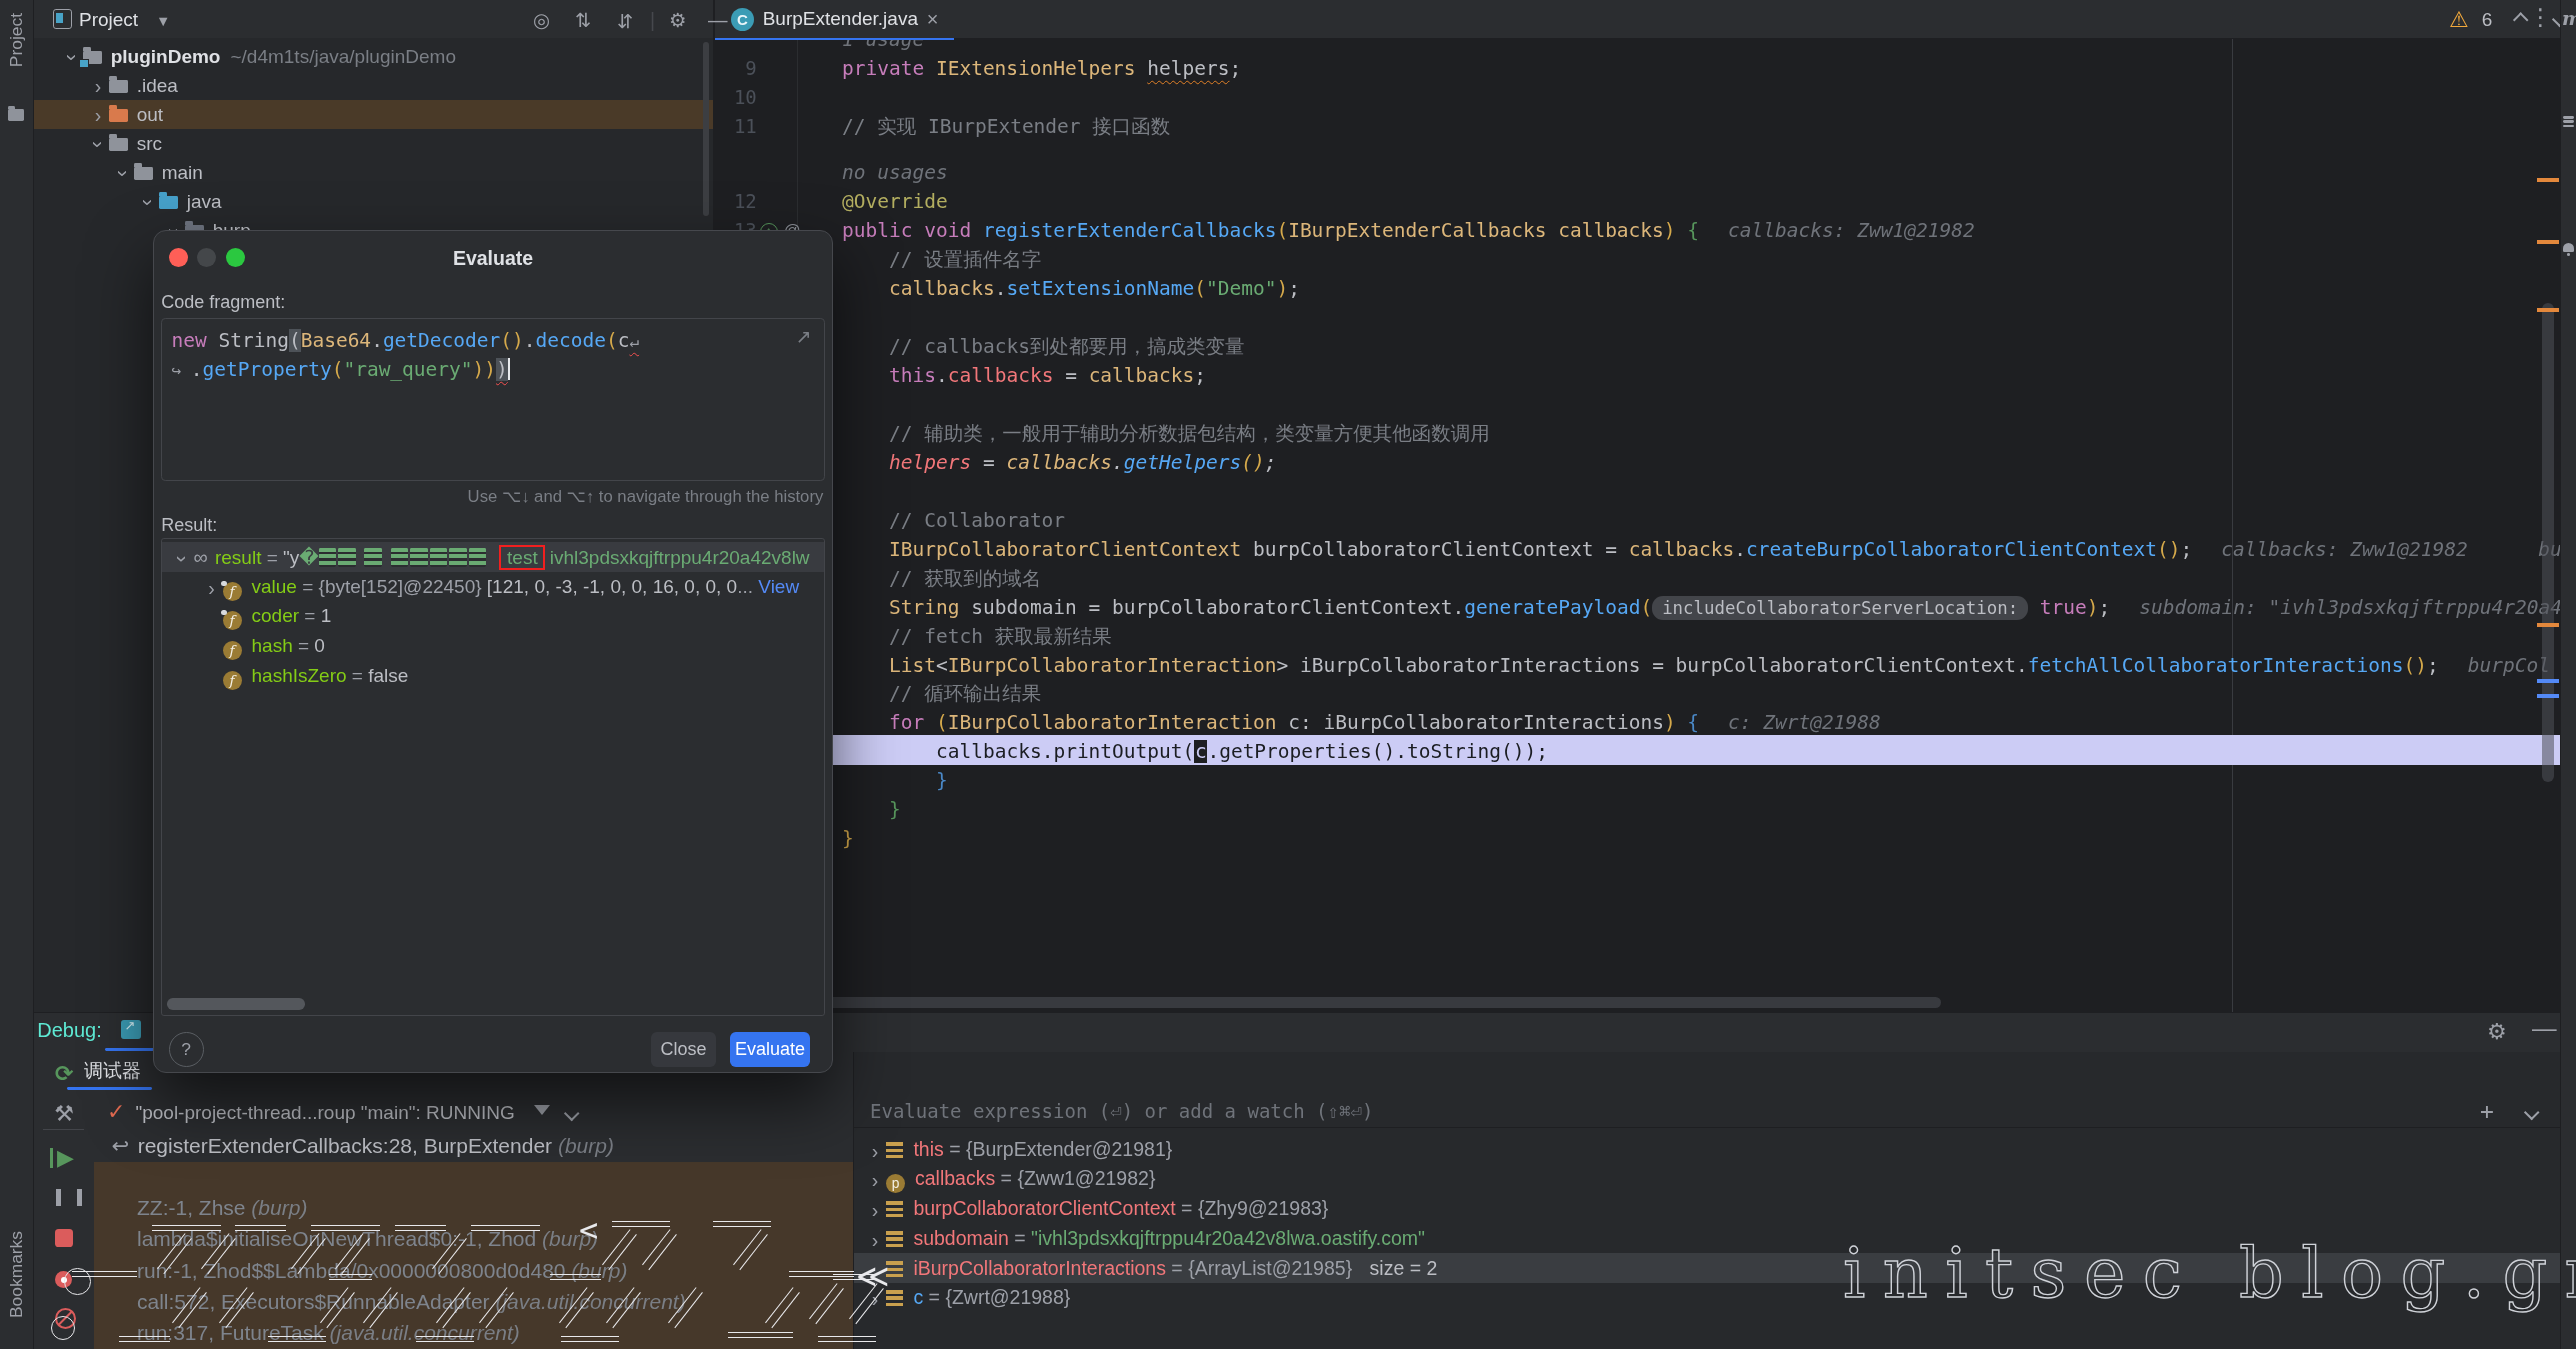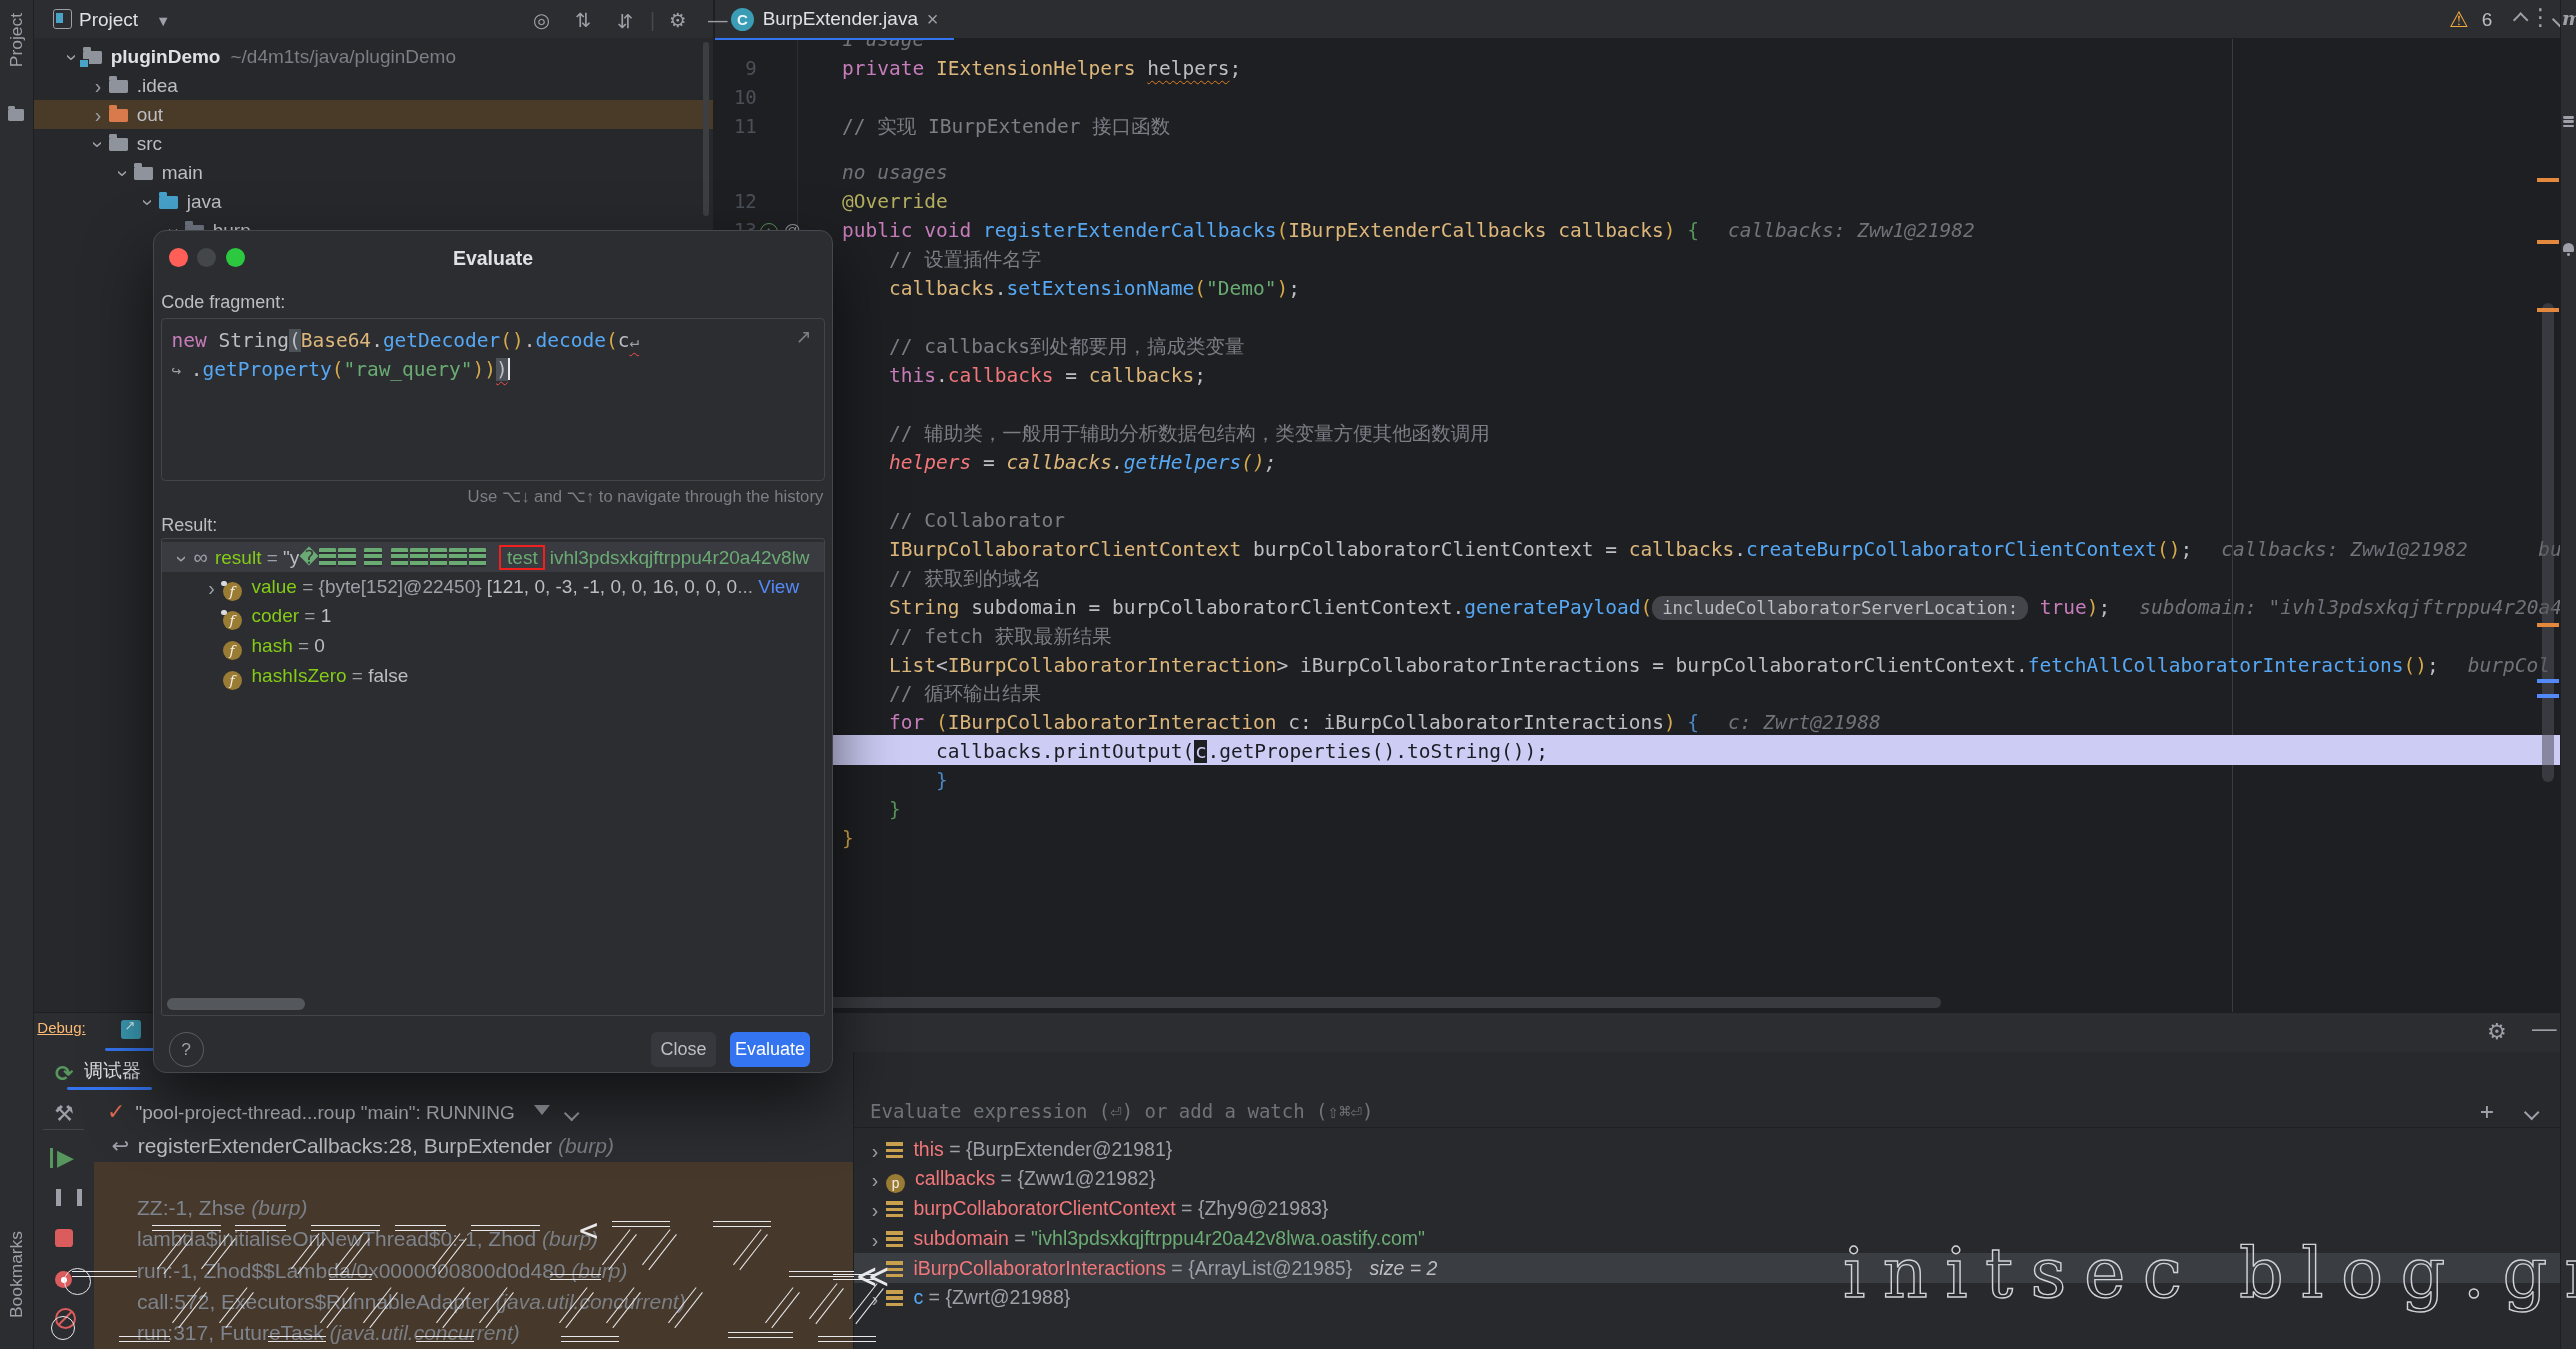--- a/index.html
+++ b/index.html
@@ -70,21 +70,21 @@
   
   #right-stripe{position:absolute;left:2560px;top:0;width:16px;height:1350px;background:#2b2d30;border-left:0.7px solid #1e1f22;z-index:30;overflow:hidden;}
   .db-icon{position:absolute;left:2563px;width:11px;z-index:31;}
   .db-icon div{height:2.9px;background:#9da0a8;border-radius:1.4px;margin-bottom:1.4px;}
   .bell{position:absolute;left:2563px;width:11px;height:9.4px;background:#9da0a8;border-radius:5.8px 5.8px 1.4px 1.4px;z-index:31;}
   .bell::after{content:"";position:absolute;left:3.6px;bottom:-3.6px;width:3.6px;height:2.9px;background:#9da0a8;border-radius:50%;}
   .maven-m{position:absolute;left:2562px;color:#9da0a8;font-family:"DejaVu Serif",serif;font-style:italic;font-weight:bold;font-size:19px;z-index:31;}
 
   
   #debug-panel{position:absolute;left:33px;top:1012px;width:2527px;height:337px;background:#2b2d30;border-top:1.4px solid #1e1f22;z-index:12;}
-  #dbg-label{position:absolute;left:4.3px;top:5.8px;font-size:15px;color:#fdba74;text-decoration:underline;}
+  #dbg-label{position:absolute;left:4.3px;top:5.8px;font-size:20px;color:#5eead4;}
   .dbg-tabicon{position:absolute;left:88px;top:6.5px;width:20px;height:19px;background:#3b9cb5;border-radius:2.9px;}
   .dbg-tabicon::after{content:"↗";position:absolute;left:3.6px;top:-1.4px;color:#d9f2f8;font-size:13px;}
   #dbg-underline1{position:absolute;left:72px;top:35px;width:49px;height:2.9px;background:#3574f0;border-radius:1.4px;}
   #dbg-gear{position:absolute;left:2454px;top:5.8px;color:#9da0a8;font-size:22px;}
   #dbg-min{position:absolute;left:2499px;top:1.4px;color:#9da0a8;font-size:24.6px;}
   #dbg-icons{position:absolute;left:0;top:39px;width:61px;height:298px;}
   .dico{position:absolute;left:17.4px;width:27.5px;height:27.5px;text-align:center;line-height:27.5px;font-size:22px;}
   .divider-h{position:absolute;left:10px;width:41px;height:1.4px;background:#43454a;}
   .stop-sq{position:absolute;left:22px;width:18px;height:18px;background:#db5c5c;border-radius:3.6px;}
   .bp-dot{position:absolute;left:22px;width:17.4px;height:17.4px;background:#db5c5c;border-radius:50%;}
@@ -105,21 +105,21 @@
   .fr-icon{color:#9da0a8;margin:0 8.7px 0 17.4px;}
   #dbg-vdiv{position:absolute;left:820px;top:39px;width:1.4px;height:298px;background:#1e1f22;}
   #vars-area{position:absolute;left:821px;top:39px;width:1706px;height:298px;background:#27292c;}
   #watch-row{position:absolute;left:0;top:43px;width:1706px;height:32px;line-height:32px;border-bottom:0.7px solid #1e1f22;color:#6f737a;font-size:19px;font-family:"DejaVu Sans Mono","DejaVu Sans",monospace;}
   #watch-row .ph{margin-left:16px;}
   .watch-plus{position:absolute;left:1626px;top:0px;color:#9da0a8;font-size:23px;}
   .var-row{position:absolute;left:0;width:1706px;height:30px;line-height:30px;font-size:19.5px;white-space:nowrap;}
   .var-row.hl{background:#3a3d41;}
   .var-name{color:#f2777a;} .var-name.blue{color:#56a8f5;}
   .var-val{color:#9da0a8;} .var-val.grn{color:#6aab73;}
-  .var-extra{color:#bcbec4;margin-left:17.4px;font-style:italic;}
+  .var-extra{color:#bcbec4;margin-left:17.4px;}
   .bars-ico{display:inline-block;width:17.4px;height:16px;vertical-align:-2.2px;margin-right:10px;background:repeating-linear-gradient(180deg,#c9a04e 0 3.6px,rgba(0,0,0,0) 3.6px 6.5px);}
   .p-ico{display:inline-block;width:19px;height:19px;line-height:19px;border-radius:50%;background:#9a7b34;color:#f4f0e6;text-align:center;font-size:13.8px;vertical-align:-2.9px;margin-right:10px;}
 
   
   #dialog{position:absolute;left:153px;top:230px;width:678px;height:841px;background:#2b2d30;border:0.7px solid #46484d;border-radius:13px;box-shadow:0 29px 65px rgba(0,0,0,.6);z-index:50;}
   .tl{position:absolute;top:17.4px;width:19px;height:19px;border-radius:50%;}
   #dlg-title{position:absolute;left:0;top:16px;width:100%;text-align:center;font-size:19.5px;font-weight:600;color:#dfe1e5;}
   #lbl-fragment{position:absolute;left:7.2px;top:61px;font-size:18px;color:#bcbec4;}
   #code-box{position:absolute;left:6.5px;top:87px;width:662px;height:161px;border:0.7px solid #43454a;border-radius:4.3px;}
   .dlg-code{position:absolute;left:10px;white-space:pre;font-family:"DejaVu Sans Mono",monospace;font-size:19.5px;height:29px;line-height:29px;}

